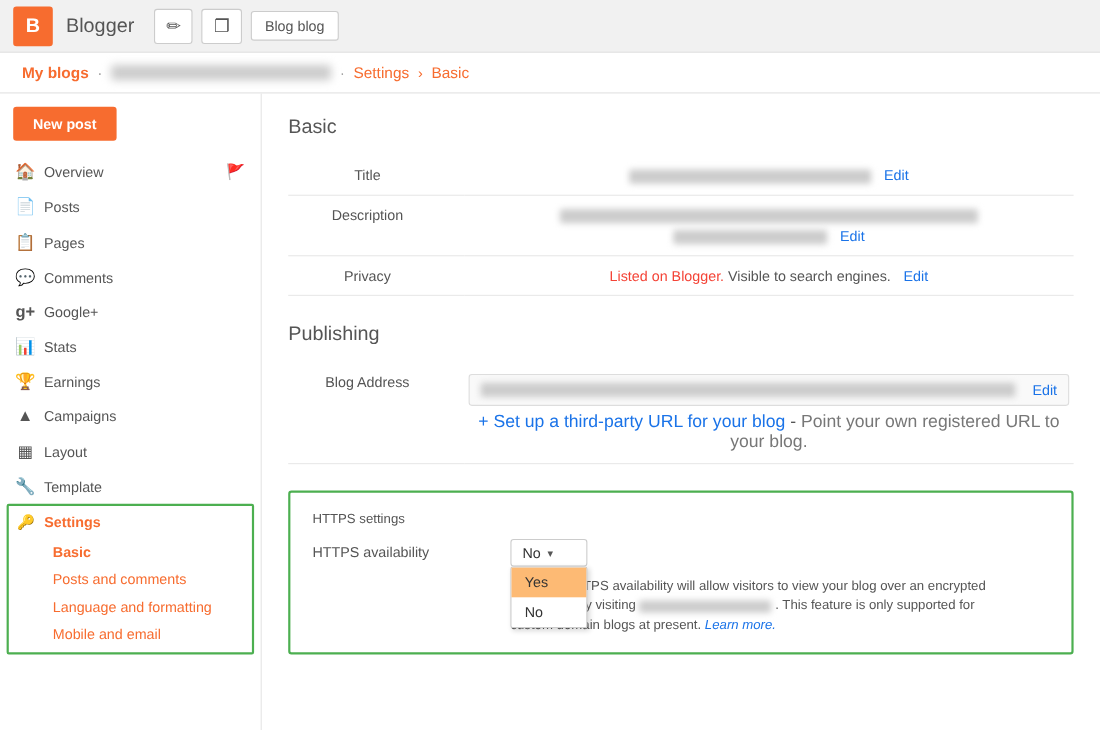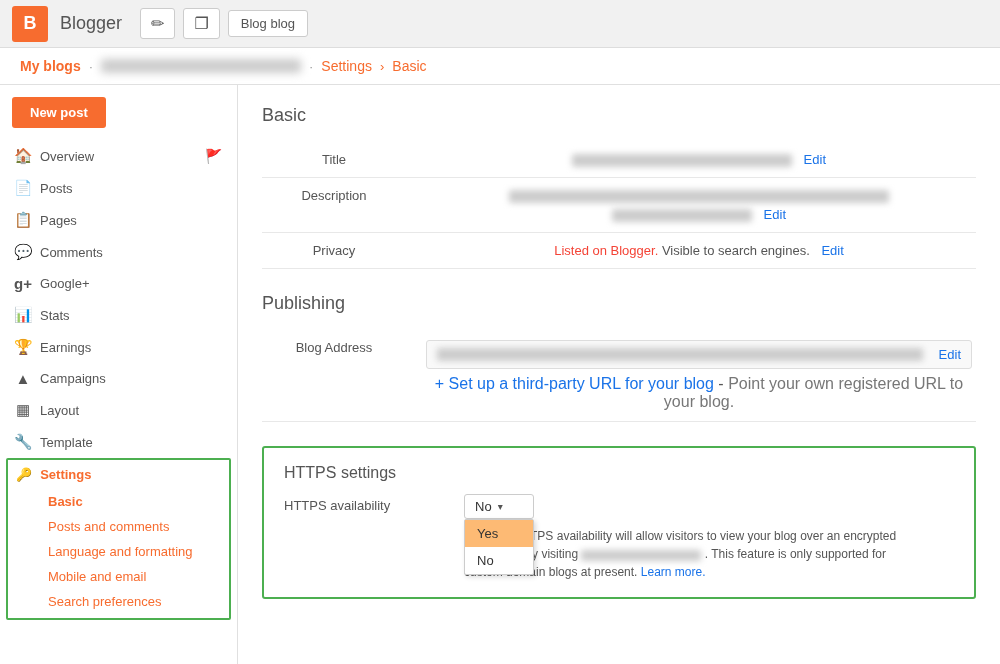--- a/index.html
+++ b/index.html
@@ -189,21 +189,21 @@
     .third-party-link em { color: #777; font-style: normal; }
 
     
     .https-section {
       border: 2px solid #4caf50;
       border-radius: 3px;
       padding: 16px 20px;
       margin-top: 8px;
     }
     .https-title {
-      font-size: 16px;
+      font-size: 12px;
       color: #555;
       margin-bottom: 12px;
       font-weight: normal;
     }
     .https-row { display: flex; align-items: flex-start; gap: 20px; }
     .https-label { width: 160px; color: #555; font-size: 13px; padding-top: 4px; flex-shrink: 0; }
     .https-content { flex: 1; }
     .dropdown-container { position: relative; display: inline-block; }
     .dropdown-trigger {
       border: 1px solid #ccc;
@@ -234,21 +234,21 @@
       cursor: pointer;
       font-size: 13px;
     }
     .dropdown-option.highlighted { background: #fdba74; }
     .https-desc {
       font-size: 12px;
       color: #555;
       margin-top: 8px;
       line-height: 1.5;
     }
-    .https-desc a { color: #1a73e8; cursor: pointer; }
+    .https-desc a { color: #1a73e8; cursor: pointer; font-style: italic; }
     .https-desc .blurred-inline {
       display: inline-block;
       background: #ccc;
       height: 11px;
       width: 120px;
       border-radius: 2px;
       vertical-align: middle;
       filter: blur(3px);
     }
   </style>
@@ -329,21 +329,20 @@
       <div class="settings-box">
         <div class="settings-label">
           <span class="icon" style="color:#f76c2f;">🔑</span>
           <span>Settings</span>
         </div>
         <div class="settings-subs">
           <div class="sidebar-sub active-sub">Basic</div>
           <div class="sidebar-sub">Posts and comments</div>
           <div class="sidebar-sub">Language and formatting</div>
           <div class="sidebar-sub">Mobile and email</div>
-          <div class="sidebar-sub">Search preferences</div>
         </div>
       </div>
     </div>
 
     <div id="main">
       <h2 class="section-title">Basic</h2>
 
       <table class="settings-table">
         <tbody>
             <tr>

